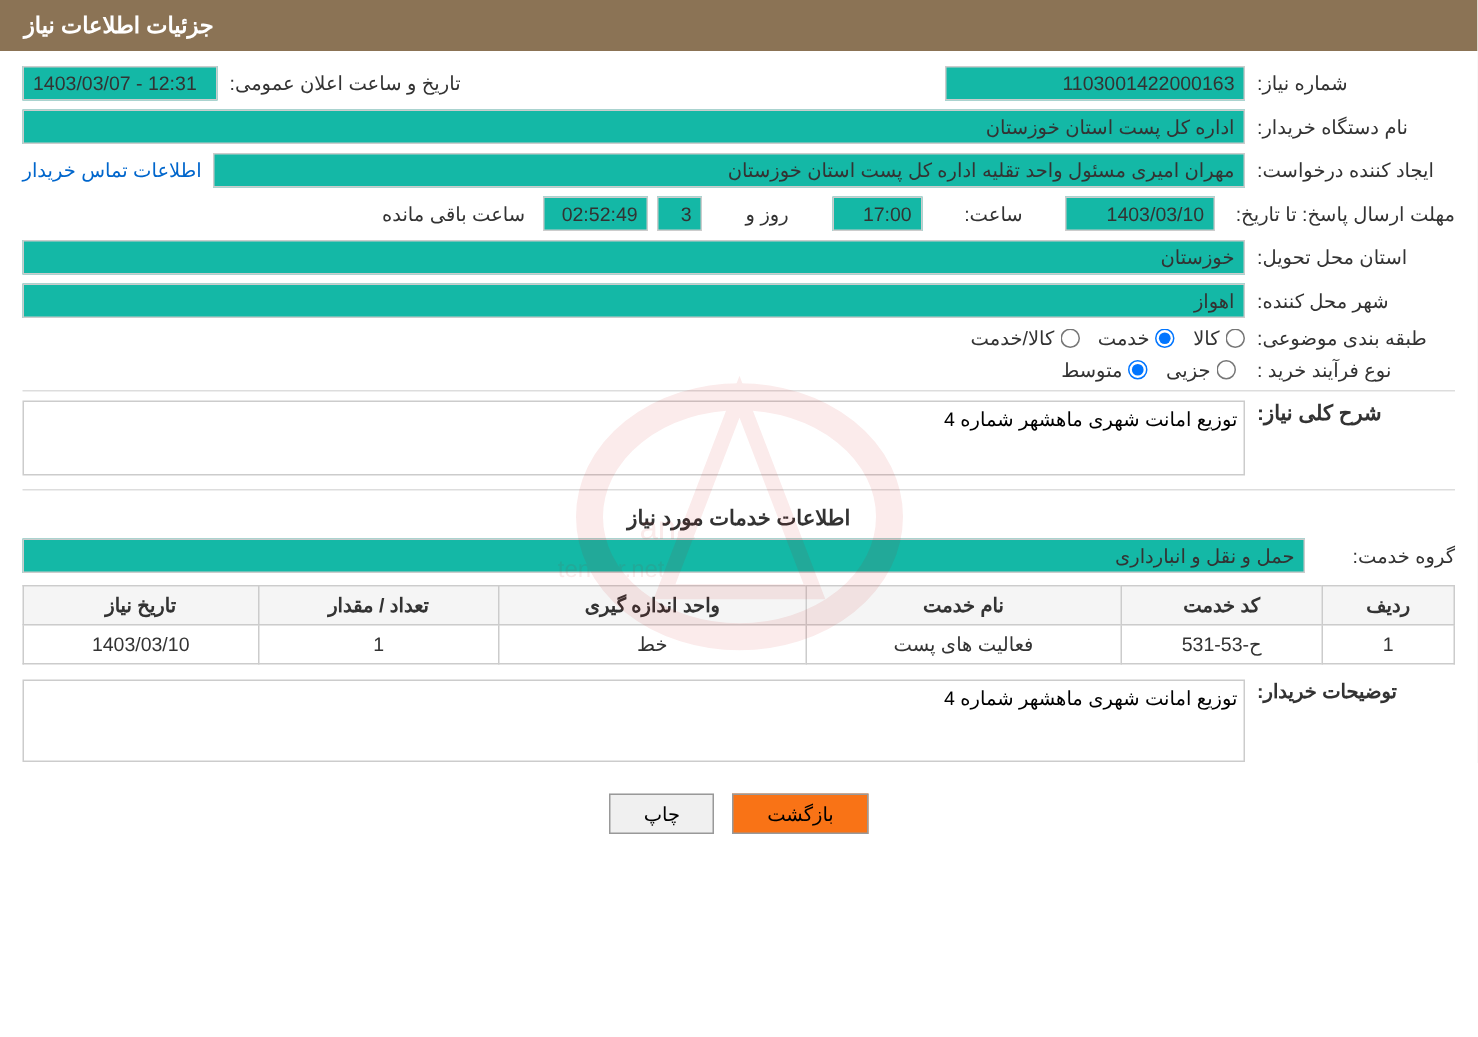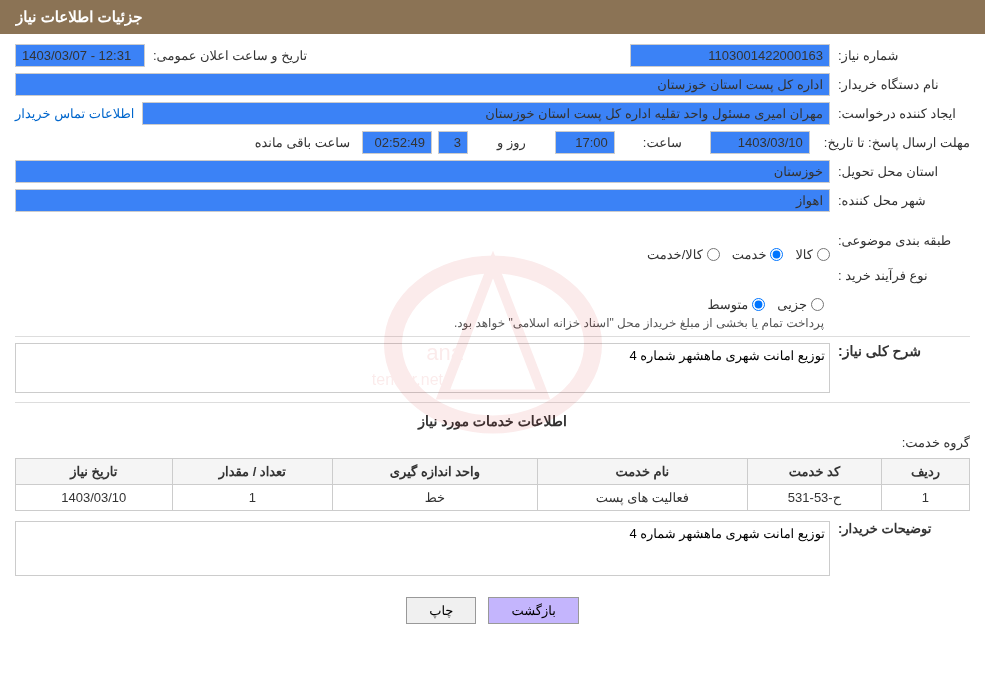--- a/index.html
+++ b/index.html
@@ -36,21 +36,21 @@
     }
     .label {
       min-width: 140px;
       text-align: left;
       font-size: 13px;
       color: #333;
       padding-left: 8px;
     }
     .value-box {
       border: 1px solid #ccc;
-      background: #3b82f6;
+      background: #14b8a6;
       padding: 3px 6px;
       min-height: 22px;
       font-size: 13px;
       direction: rtl;
     }
     .value-text {
       font-size: 13px;
       color: #333;
     }
     .link-text {
@@ -74,21 +74,20 @@
     .radio-group {
       display: flex;
       gap: 12px;
       align-items: center;
       direction: rtl;
     }
     .radio-item {
       display: flex;
       align-items: center;
       gap: 4px;
-      margin-top: 29px;
     }
     .note-text {
       font-size: 12px;
       color: #555;
     }
     .textarea-box {
       border: 1px solid #ccc;
       background: #fff;
       width: 100%;
       min-height: 50px;
@@ -128,21 +127,21 @@
       font-size: 13px;
       font-family: Tahoma, Arial, sans-serif;
       cursor: pointer;
       border: 1px solid #999;
       background: #f5f5f5;
     }
     .btn-print {
       background: #f0f0f0;
     }
     .btn-back {
-      background: #c4b5fd;
+      background: #f97316;
     }
     .divider {
       border: none;
       border-top: 1px solid #ddd;
       margin: 6px 0;
     }
     .watermark {
       position: absolute;
       left: 50%;
       top: 50%;
@@ -256,39 +255,39 @@
         <div class="radio-group">
           <div class="radio-item">
             <input type="radio" name="ptype" style="">
             <span>جزیی</span>
           </div>
           <div class="radio-item">
             <input type="radio" name="ptype" checked="" style="">
             <span>متوسط</span>
           </div>
         </div>
-        <span class="note-text">پرداخت تمام یا بخشی از مبلغ خریداز محل "اسناد خزانه اسلامی" خواهد بود.</span>
       </div>
     </div>
 
     <hr class="divider">
 
     <div class="form-row" style="align-items:flex-start;">
       <span class="label" style="font-weight:bold;font-size:14px;">شرح کلی نیاز:</span>
       <div style="flex:1;">
         <textarea class="textarea-box" rows="2" style="">توزیع امانت شهری ماهشهر شماره 4</textarea>
       </div>
     </div>
 
     <hr class="divider">
 
     <div class="section-title">اطلاعات خدمات مورد نیاز</div>
 
     <div class="service-info-block">
       <span class="service-label">گروه خدمت:</span>
+      <span class="value-box" style="flex:1;">حمل و نقل و انبارداری</span>
     </div>
 
     <table class="service-table">
       <thead>
         <tr>
           <th>ردیف</th>
           <th>کد خدمت</th>
           <th>نام خدمت</th>
           <th>واحد اندازه گیری</th>
           <th>تعداد / مقدار</th>

